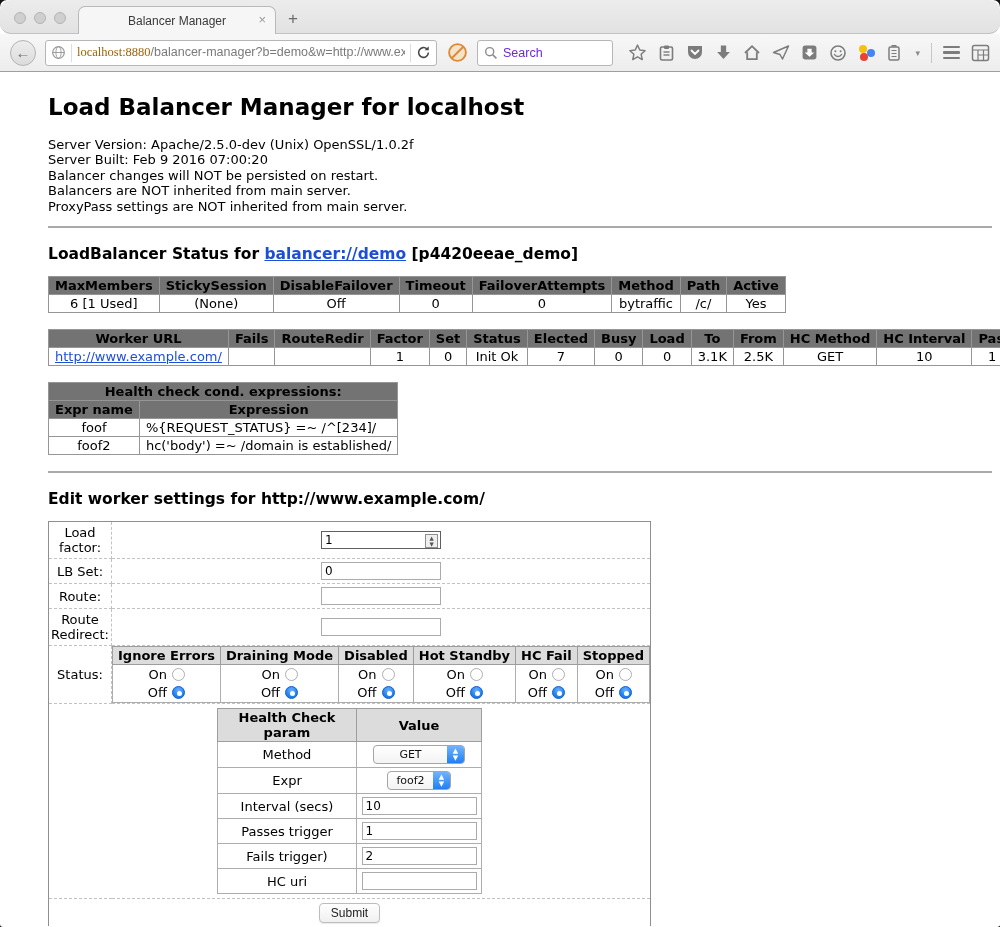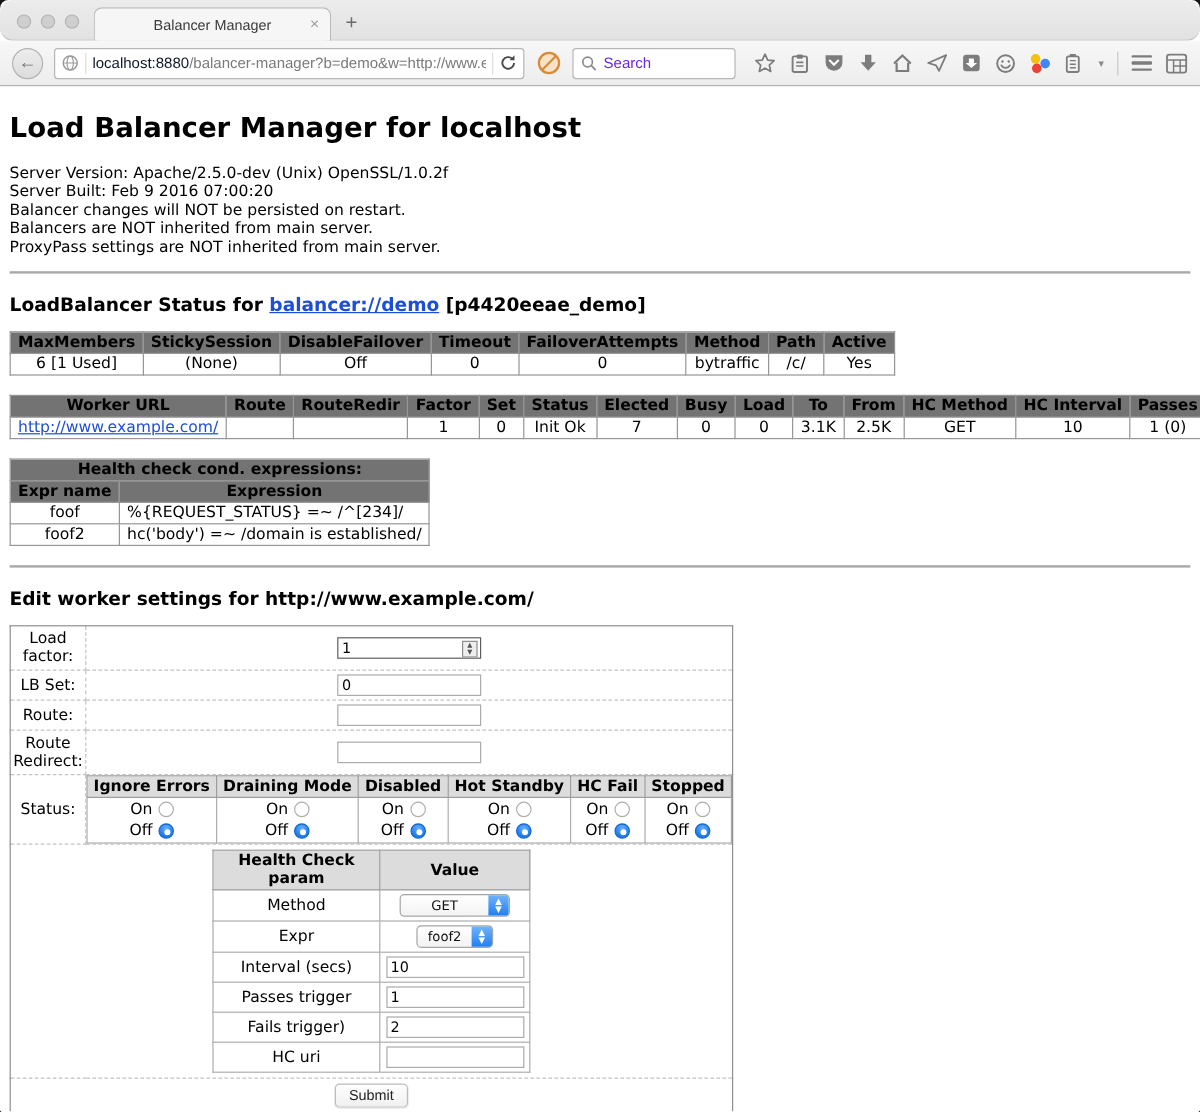--- a/index.html
+++ b/index.html
@@ -39,21 +39,21 @@
     width:26px; height:26px; border-radius:50%; flex:0 0 auto;
     background:linear-gradient(#ededed,#dcdcdc); border:1px solid #b3b3b3;
     color:#6d6d6d; font-size:15px; font-weight:bold; text-align:center; line-height:24px;
   }
   .urlbar {
     width:392px; height:26px; background:#fff; border:1px solid #b6b6b6; border-radius:3px;
     display:flex; align-items:center; padding:0 5px; overflow:hidden; flex:0 0 auto;
   }
   .urlbar .sep, .searchbar .sep { width:1px; height:18px; background:#ddd; margin:0 5px; flex:0 0 auto; }
   .url-text { font-size:12.5px; white-space:nowrap; overflow:hidden; flex:1 1 auto; }
-  .url-host { color:#0f172a; }
+  .url-host { color:#a16207;font-family:Liberation Serif, serif; }
   .url-path { color:#7a7a7a; }
   .icon-btn { display:flex; align-items:center; justify-content:center; flex:0 0 auto; }
   .blocked-btn { width:22px; height:22px; }
   .searchbar {
     width:136px; height:26px; background:#fff; border:1px solid #b6b6b6; border-radius:3px;
     display:flex; align-items:center; padding:0 6px; flex:0 0 auto;
   }
   .search-ph { font-size:12.5px; color:#6d28d9; margin-left:5px; }
   .tool-icons { display:flex; align-items:center; gap:11px; margin-left:auto; }
   .vsep { width:1px; height:20px; background:#c7c7c7; }
@@ -61,21 +61,21 @@
   .dots i { position:absolute; width:8px; height:8px; border-radius:50%; }
   .dots .d1 { background:#f4c20d; left:1px; top:1px; }
   .dots .d2 { background:#4285f4; right:0; top:5px; }
   .dots .d3 { background:#ea4335; left:2px; bottom:0; }
   .burger { width:17px; display:flex; flex-direction:column; gap:3px; }
   .burger i { height:2.5px; background:#7c7c7c; border-radius:1px; display:block; }
   .caret { font-size:9px; color:#8b8b8b; margin-left:2px; }
   
   .content {
     background:#fff; height:854px; padding:6px 8px 12px 8px; overflow:hidden;
-    font-family:"DejaVu Sans","Liberation Sans",sans-serif; font-size:13px; color:#000;
+    font-family:"DejaVu Sans","Liberation Sans",sans-serif; font-size:13px; color:#000;margin-left:40px;
   }
   h1.page-title { font-size:23px; margin:16px 0 17px 0; letter-spacing:0; }
   .info-lines div { line-height:15.4px; }
   hr.rule { border:none; border-top:2px solid #a9a9a9; margin:12px 0; }
   h3.sec { font-size:15.5px; margin:17px 0 13px 0; }
   a.vlink { color:#1d4ed8; text-decoration:underline; }
   
   table.dt { border-collapse:collapse; margin:2px 0 16px 0; }
   table.dt th {
     background:#737373; border:1px solid #969696; font-weight:bold;
@@ -324,21 +324,21 @@
         <td>/c/</td>
         <td>Yes</td>
       </tr>
     </tbody>
       </table>
 
     <table class="dt">
       <tbody>
           <tr>
         <th style="min-width:165px;">Worker URL</th>
-        <th style="min-width:38px;">Route</th>
+        <th style="min-width:38px;">Fails</th>
         <th>RouteRedir</th>
         <th>Factor</th>
         <th>Set</th>
         <th>Status</th>
         <th>Elected</th>
         <th>Busy</th>
         <th>Load</th>
         <th style="min-width:34px;text-align:center;">To</th>
         <th>From</th>
         <th>HC Method</th>

